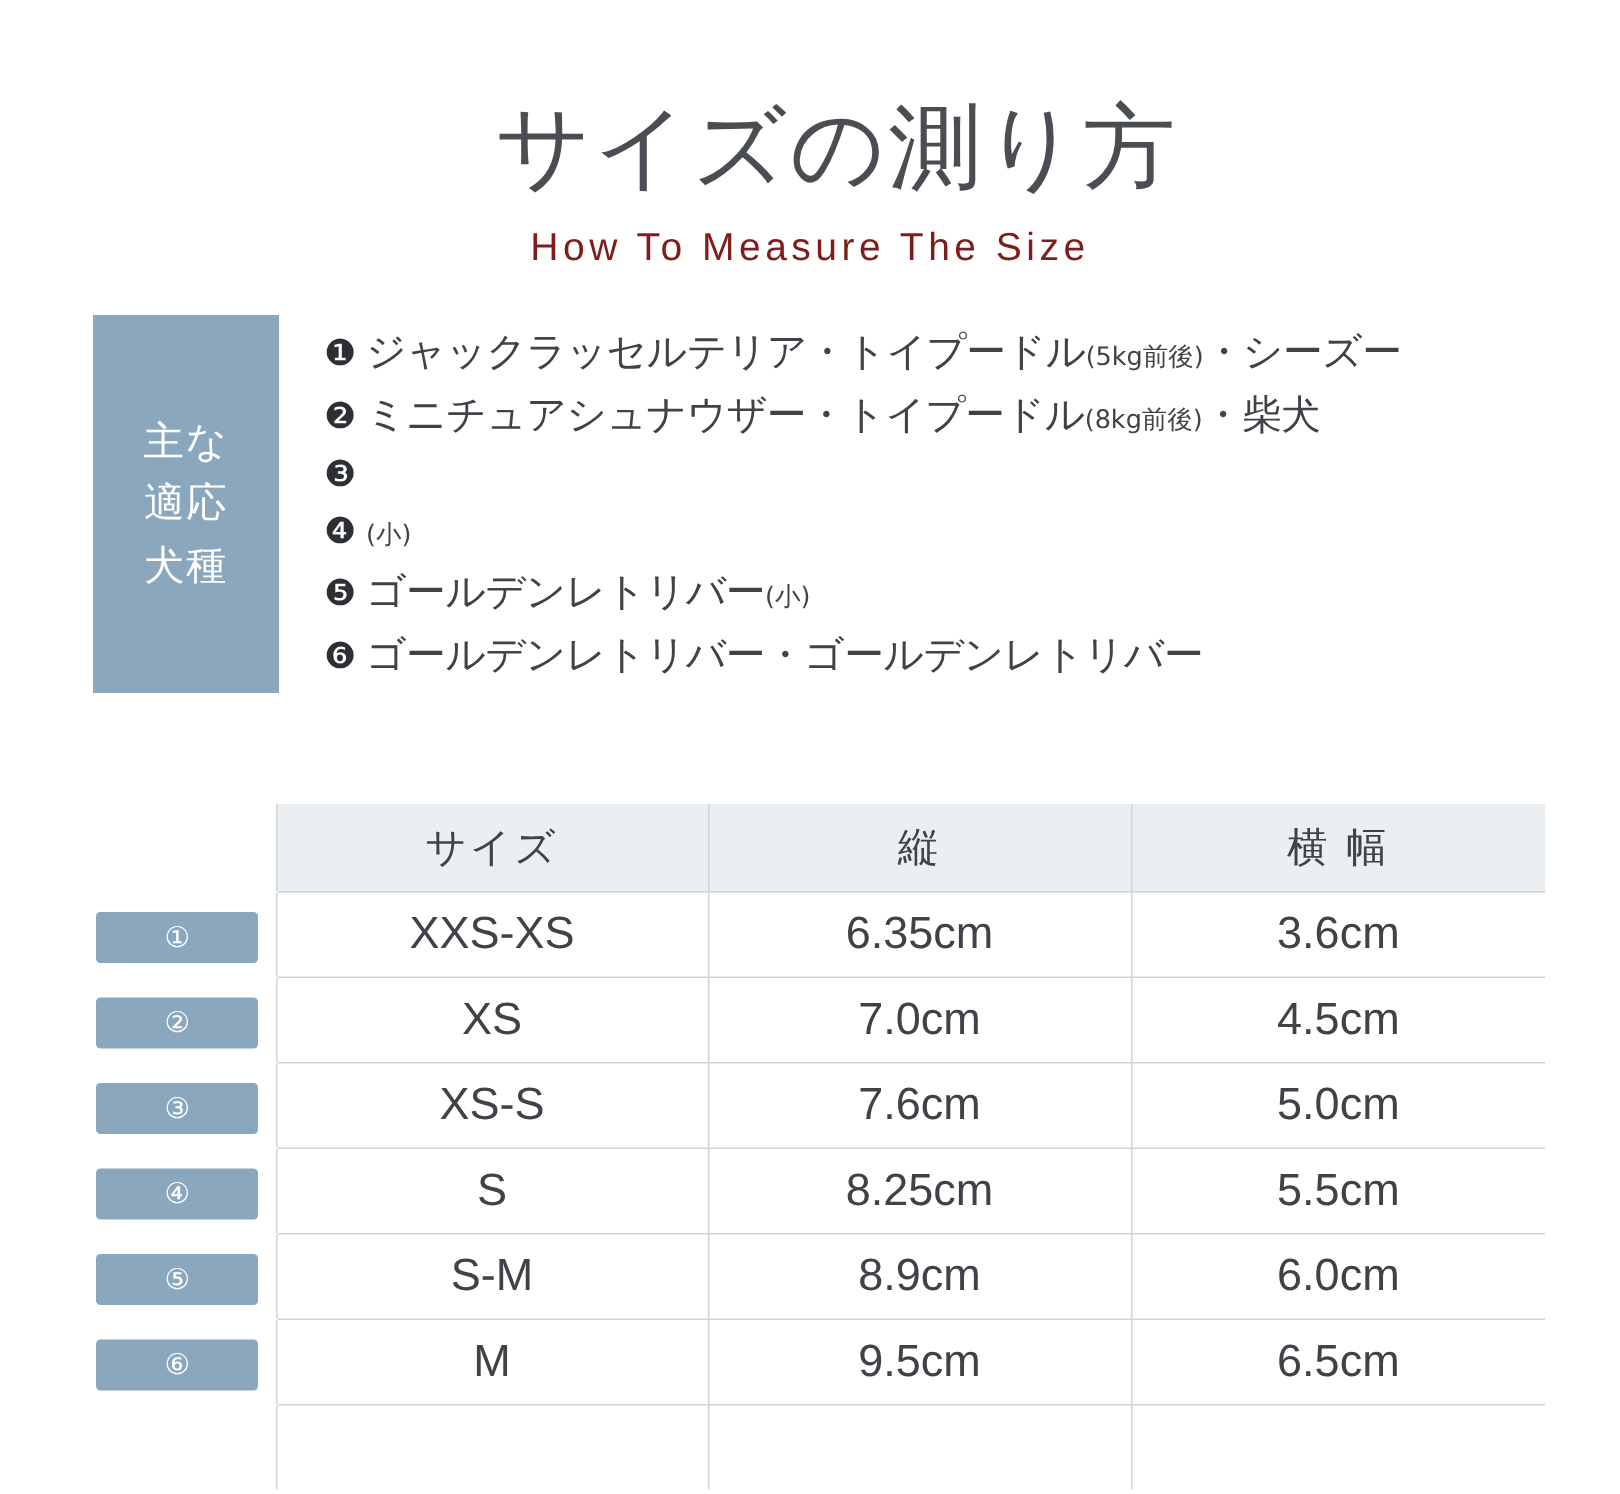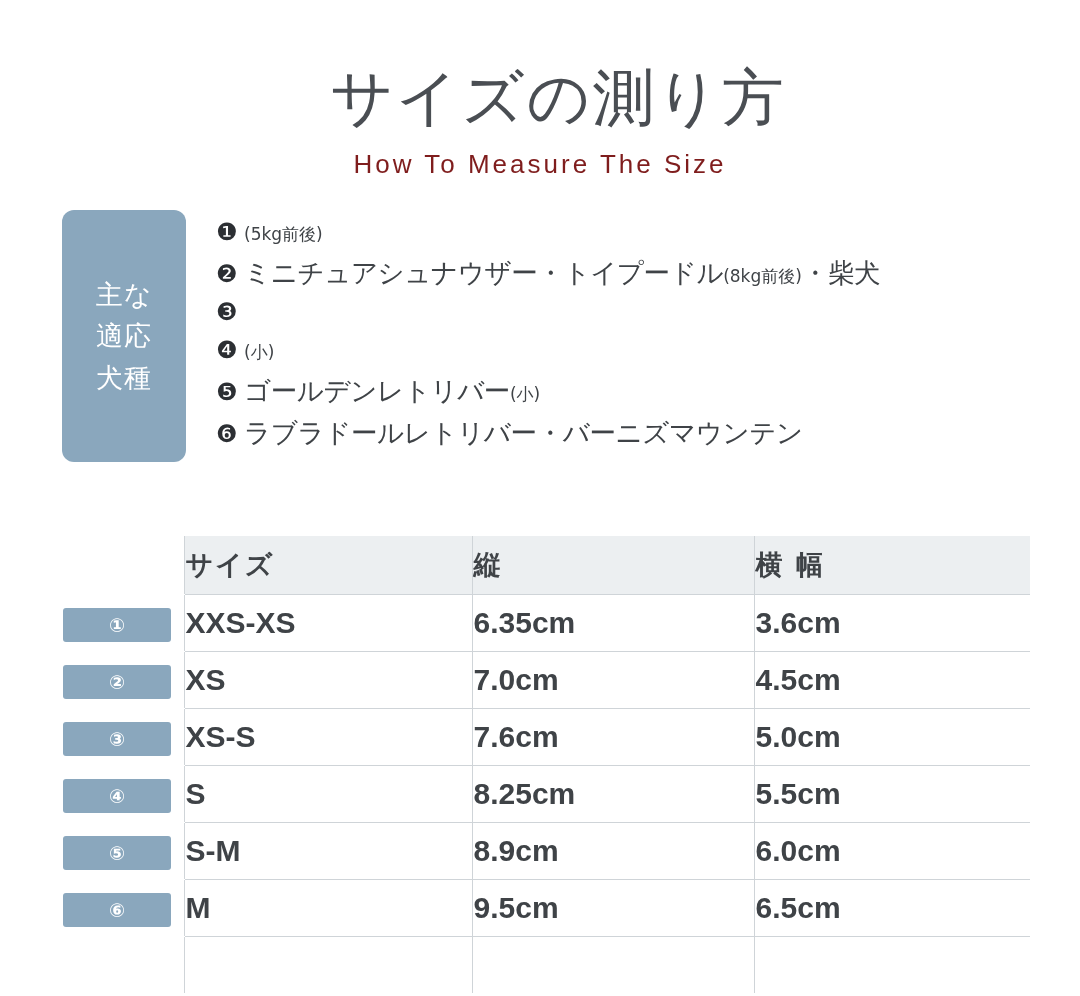--- a/index.html
+++ b/index.html
@@ -50,21 +50,21 @@
     margin-top: 30px;
     padding-left: 62px;
     display: flex;
     align-items: flex-start;
   }
   .breeds-label {
     width: 124px;
     min-height: 252px;
     background: #8aa7bd;
     color: #ffffff;
-    border-radius: 12px;
+    border-radius: 0;
     display: flex;
     flex-direction: column;
     align-items: center;
     justify-content: center;
     font-size: 27px;
     line-height: 1.55;
     letter-spacing: 1px;
     font-family: "DejaVu Sans", "Liberation Sans", sans-serif;
     flex: 0 0 auto;
   }
@@ -106,22 +106,22 @@
     width: 968px;
     table-layout: fixed;
   }
   table.size-table col.c0 { width: 122px; }
   table.size-table col.c1 { width: 288px; }
   table.size-table col.c2 { width: 282px; }
   table.size-table col.c3 { width: 276px; }
 
   table.size-table th,
   table.size-table td {
-    text-align: left;
-    font-weight: 700;
+    text-align: center;
+    font-weight: 400;
     color: #3f4347;
     border-bottom: 1px solid #cfd4d8;
   }
   table.size-table thead th {
     background: #eceff1;
     height: 56px;
     font-size: 27px;
     letter-spacing: 2px;
     font-family: "DejaVu Sans", "Liberation Sans", sans-serif;
     border-bottom: 1px solid #cfd4d8;
@@ -176,21 +176,23 @@
     <div class="breeds-label">
       <span>主な</span>
       <span>適応</span>
       <span>犬種</span>
     </div>
 
     <div class="breeds-list">
 
       <div class="breed-row">
         <span class="breed-num">❶</span>
+        <span class="breed-text">ジャックラッセルテリア・トイプードル</span>
         <span class="small-note">(5kg前後)</span>
+        <span class="breed-text">・シーズー</span>
       </div>
 
       <div class="breed-row">
         <span class="breed-num">❷</span>
         <span class="breed-text">ミニチュアシュナウザー・トイプードル</span>
         <span class="small-note">(8kg前後)</span>
         <span class="breed-text">・柴犬</span>
       </div>
 
       <div class="breed-row">
@@ -206,21 +208,21 @@
       </div>
 
       <div class="breed-row">
         <span class="breed-num">❺</span>
         <span class="breed-text">ゴールデンレトリバー</span>
         <span class="small-note">(小)</span>
       </div>
 
       <div class="breed-row">
         <span class="breed-num">❻</span>
-        <span class="breed-text">ラブラドールレトリバー・バーニズマウンテン</span>
+        <span class="breed-text">ゴールデンレトリバー・ゴールデンレトリバー</span>
         <span class="small-note"></span>
         <span class="breed-text"></span>
       </div>
 
     </div>
   </div>
 
   <div class="table-wrap">
     <table class="size-table">
       <colgroup>

